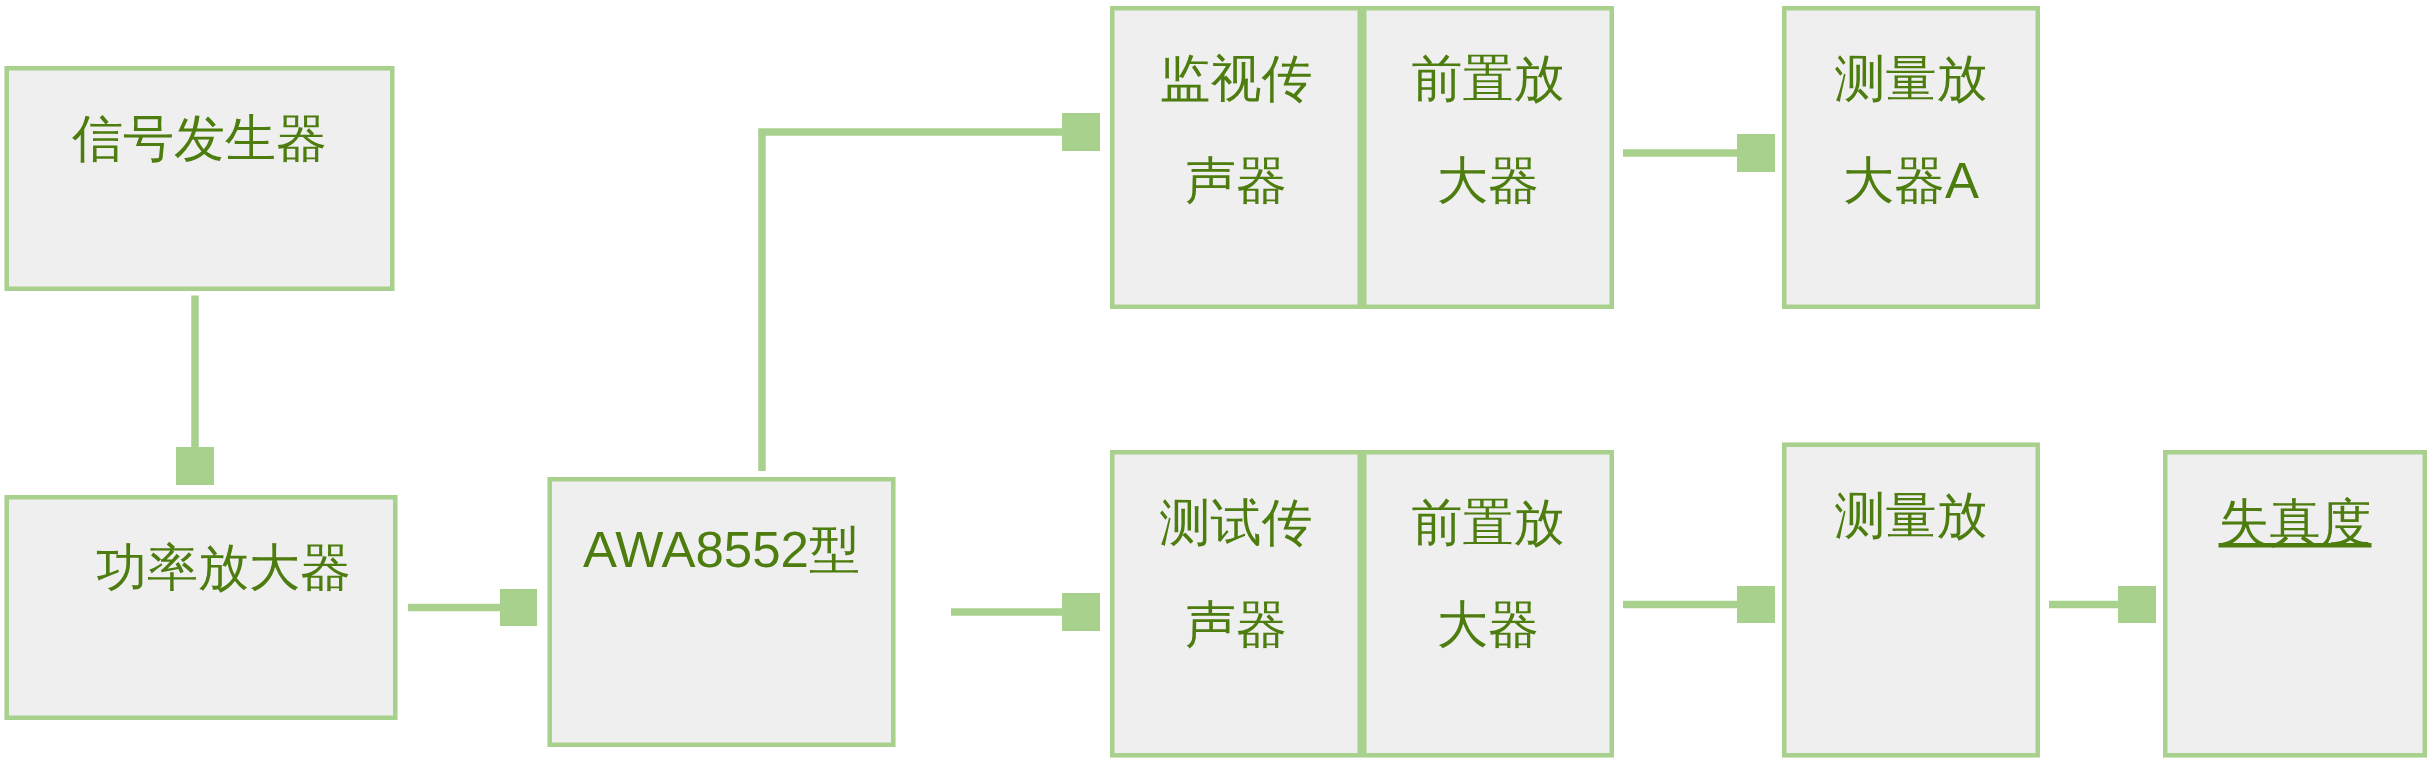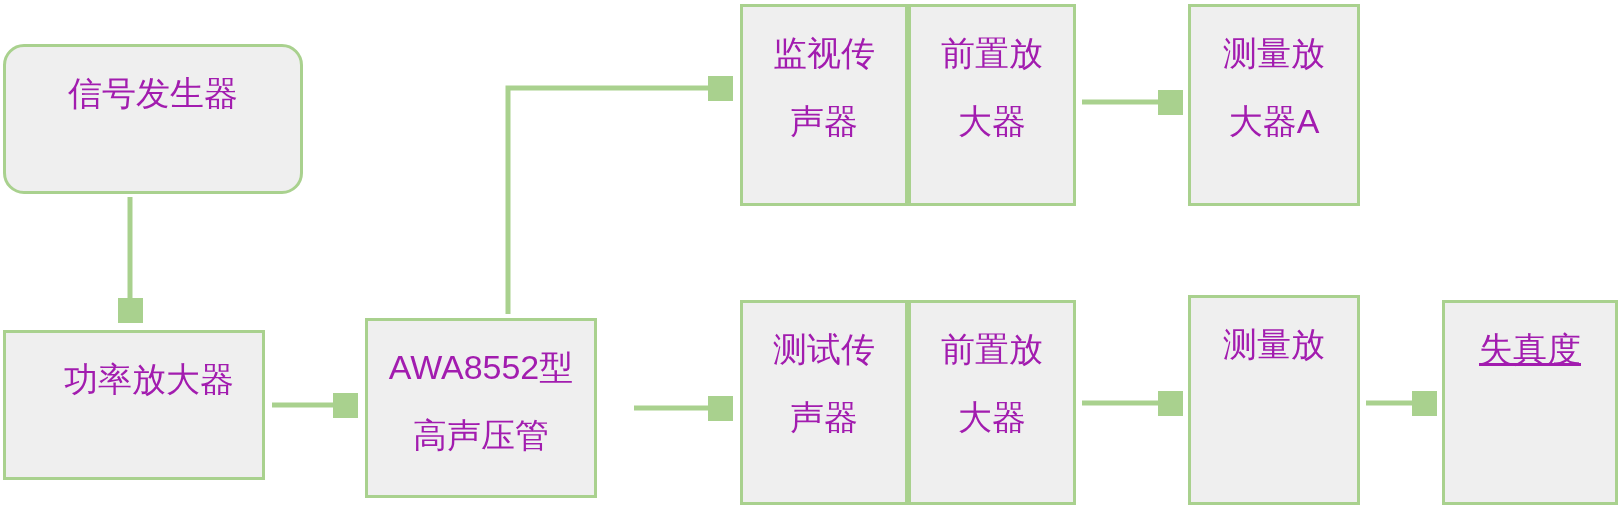--- a/index.html
+++ b/index.html
@@ -27,21 +27,21 @@
     stroke: var(--arrow, #a9d18e);
     stroke-width: 5;
   }
   .node {
     position: absolute;
     box-sizing: border-box;
     background: var(--box-fill, #efefef);
     border: 3px solid var(--box-border, #a9d18e);
     text-align: center;
     padding-top: 12px;
-    color: #a21caf;
+    color: #4d7c0f;
   }
   .node .line {
     font-size: 34px;
     line-height: 68px;
     white-space: nowrap;
   }
 </style>
 </head>
 <body>
 
@@ -55,31 +55,30 @@
     </defs>
     <path d="M130,197 L130,318" marker-end="url(#arrowhead)"></path>
     <path d="M272,405 L353,405" marker-end="url(#arrowhead)"></path>
     <path d="M508,314 L508,88 L728,88" marker-end="url(#arrowhead)"></path>
     <path d="M634,408 L728,408" marker-end="url(#arrowhead)"></path>
     <path d="M1082,102 L1178,102" marker-end="url(#arrowhead)"></path>
     <path d="M1082,403 L1178,403" marker-end="url(#arrowhead)"></path>
     <path d="M1366,403 L1432,403" marker-end="url(#arrowhead)"></path>
   </svg>
 
-  <div class="node" style="left:3px; top:44px; width:300px; height:150px;border-radius:21px;">
+  <div class="node" style="left:3px; top:44px; width:260px; height:150px;">
     <div class="line">信号发生器</div>
   </div>
 
   <div class="node" style="left:3px; top:330px; width:262px; height:150px;padding-left:30px;">
     <div class="line">功率放大器</div>
   </div>
 
   <div class="node" style="left:365px; top:318px; width:232px; height:180px;">
     <div class="line">AWA8552型</div>
-    <div class="line">高声压管</div>
   </div>
 
   <div class="node" style="left:740px; top:4px; width:168px; height:202px;">
     <div class="line">监视传</div>
     <div class="line">声器</div>
   </div>
 
   <div class="node" style="left:908px; top:4px; width:168px; height:202px;">
     <div class="line">前置放</div>
     <div class="line">大器</div>

